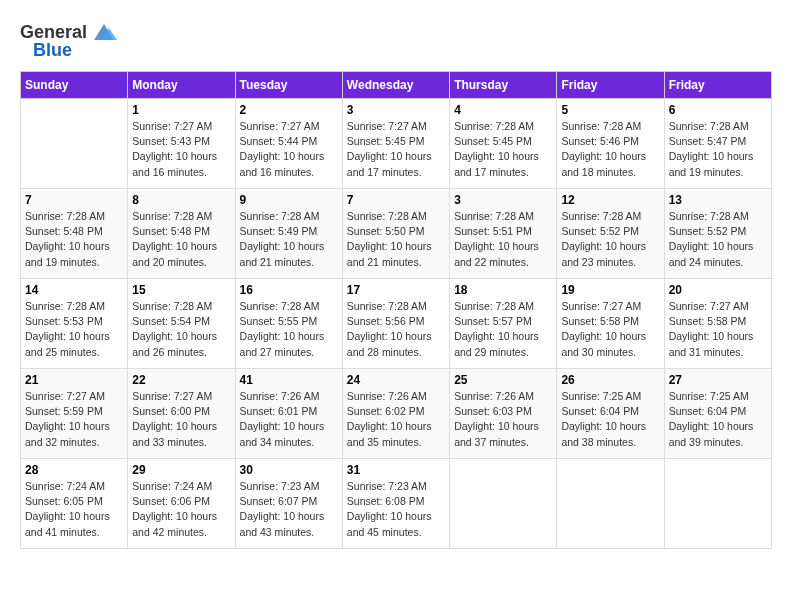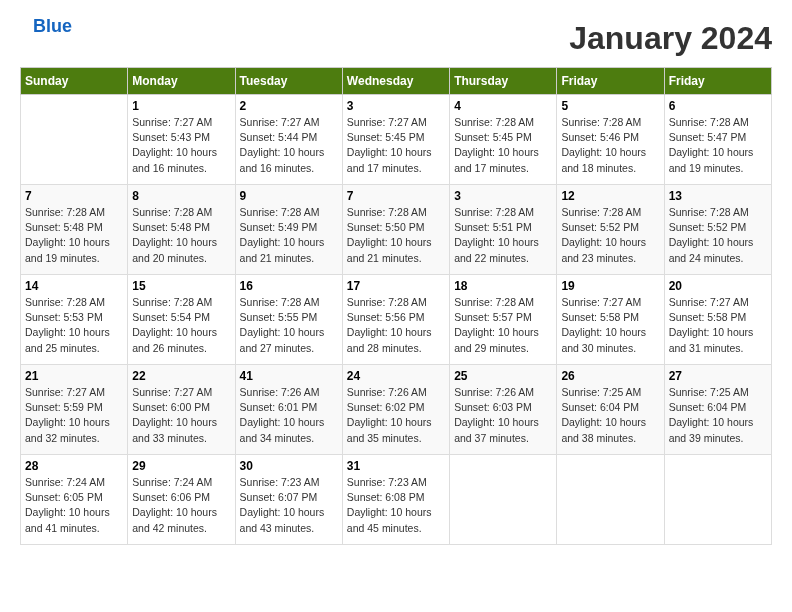--- a/index.html
+++ b/index.html
@@ -46,21 +46,21 @@
     .subtitle {
       font-size: 15px;
       color: #555;
     }
     table {
       width: 100%;
       border-collapse: collapse;
       font-size: 11px;
     }
     thead tr {
-      background-color: #4d7c0f;
+      background-color: #6d28d9;
       color: #fff;
     }
     thead th {
       padding: 6px 4px;
       text-align: left;
       font-size: 12px;
       font-weight: bold;
       border: 1px solid #ccc;
     }
     tbody tr {
@@ -90,25 +90,31 @@
     .week-row td {
       height: 90px;
     }
   </style>
 </head>
 <body>
 
 <div class="header-section">
   <div class="logo">
     <div style="display:flex; flex-direction:column; align-items:flex-start;">
+      <div style="display:flex; align-items:center;">
+        <span class="logo-text-general">General</span>
+        <svg class="logo-icon" viewBox="0 0 30 24" xmlns="http://www.w3.org/2000/svg">
+          <polygon points="5,20 15,4 25,20" fill="#1565c0" opacity="0.7"></polygon>
+          <polygon points="12,20 20,8 28,20" fill="#42a5f5" opacity="0.8"></polygon>
+        </svg>
+      </div>
       <span class="logo-text-blue" style="margin-top:-4px; margin-left:13px;">Blue</span>
     </div>
   </div>
   <div class="title-section">
-    <div class="main-title">January 2024</div>
   </div>
 </div>
 
 <table>
   <thead>
     <tr>
     <th>Sunday</th>
         <th>Monday</th>
         <th>Tuesday</th>
         <th>Wednesday</th>

